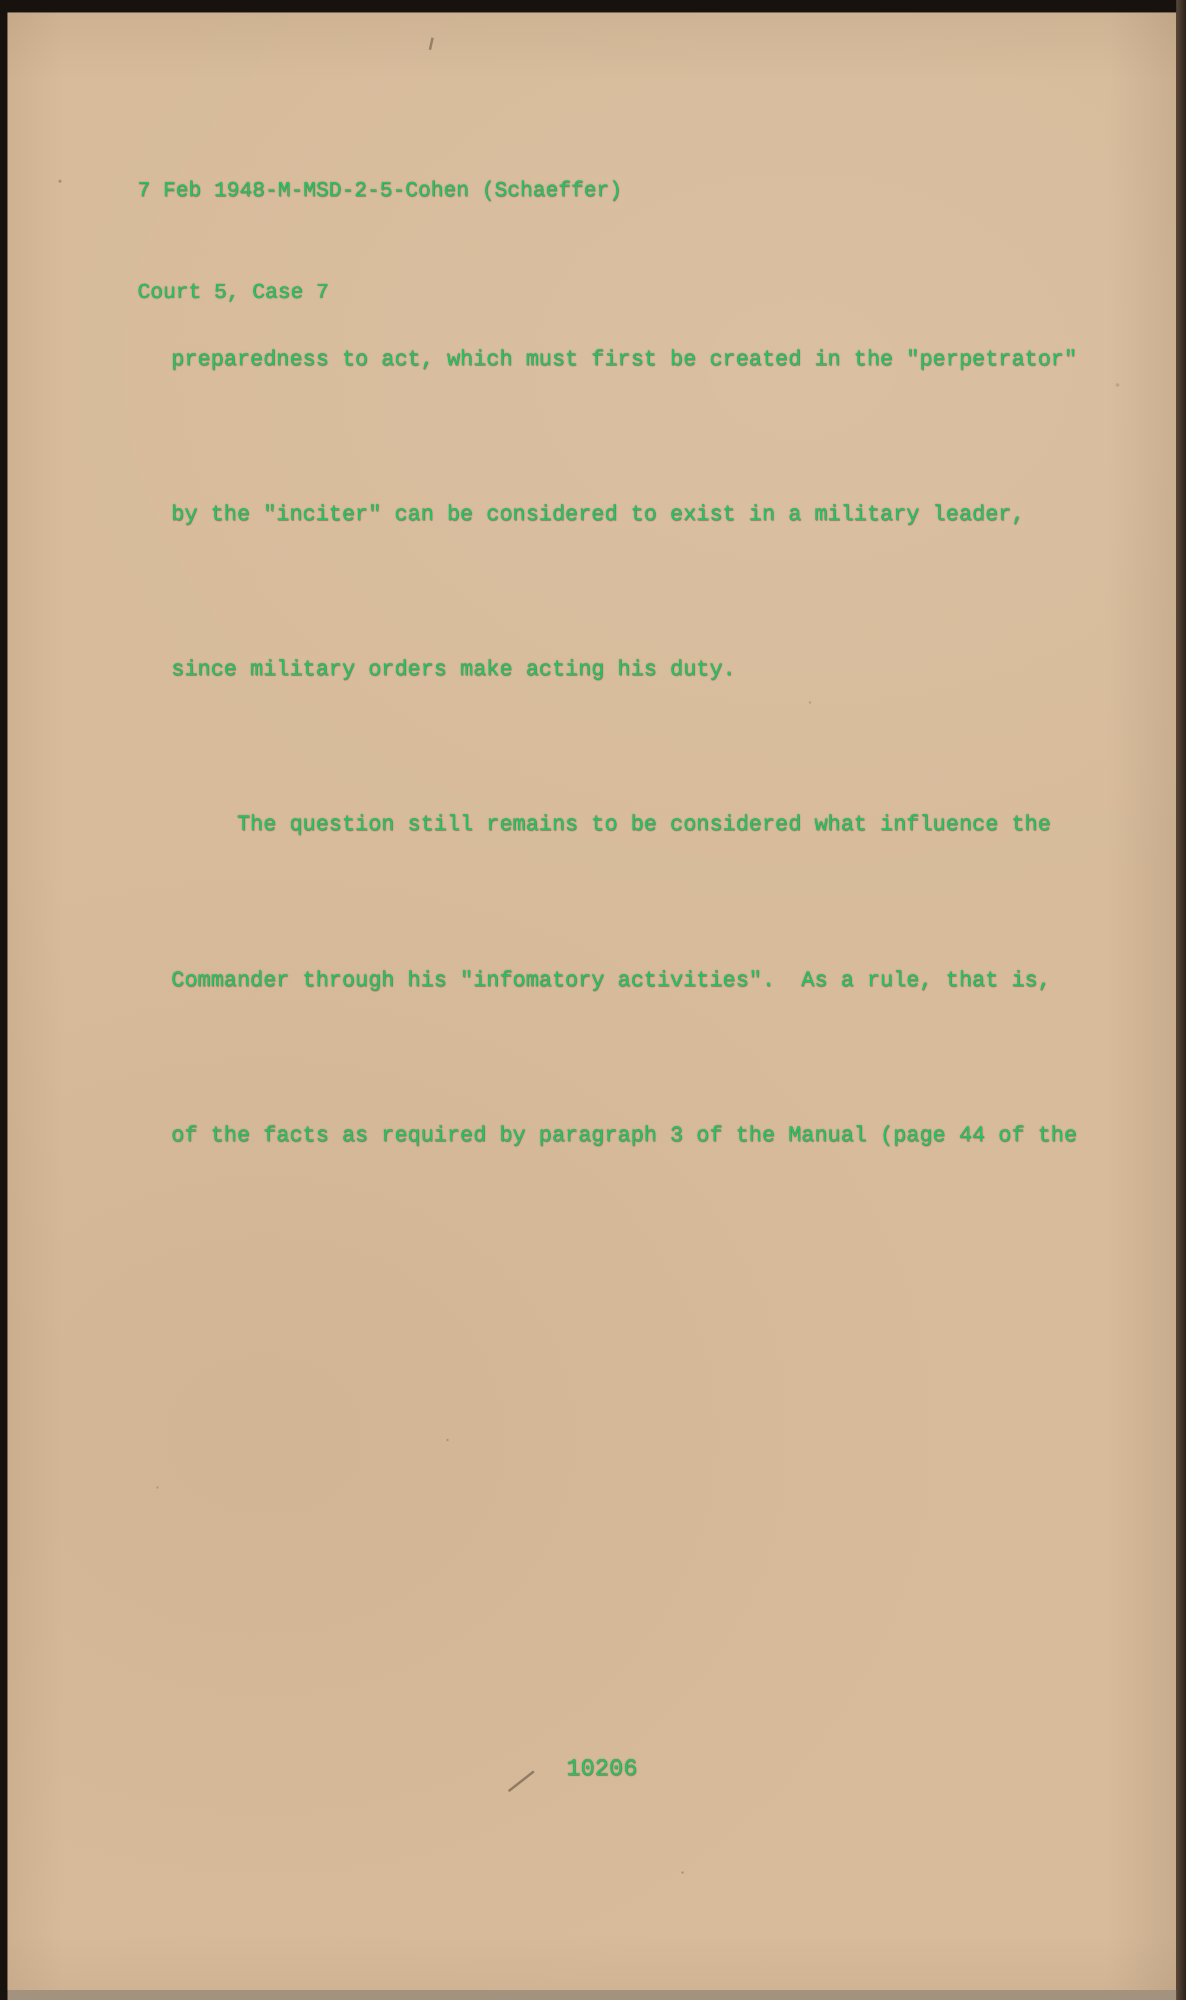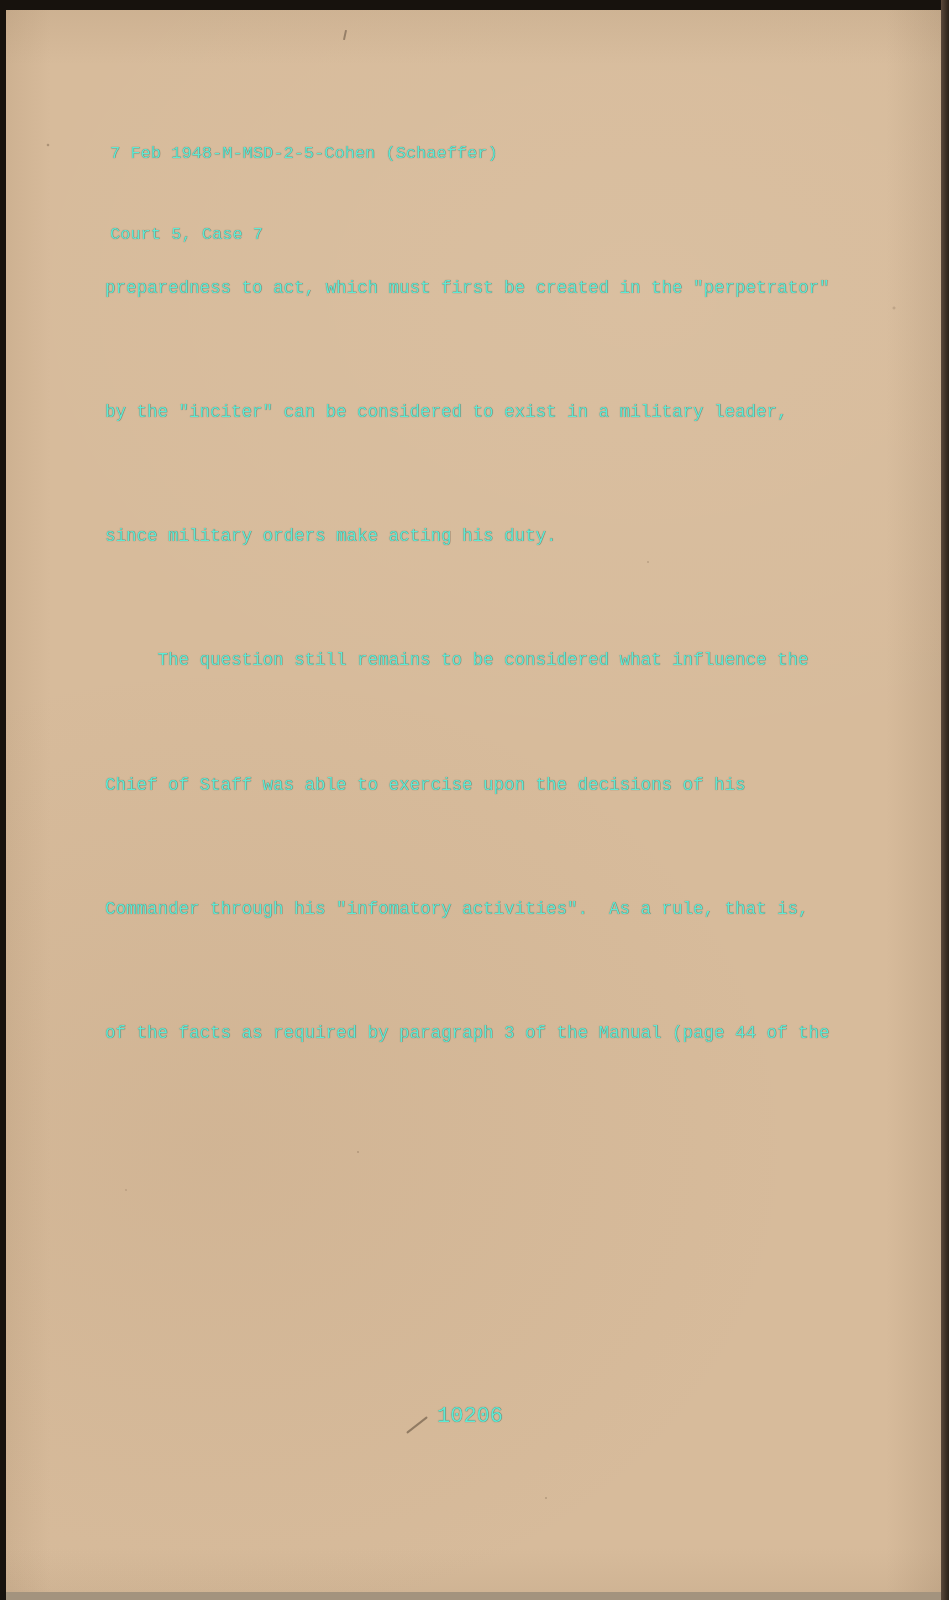--- a/index.html
+++ b/index.html
@@ -37,37 +37,37 @@
     position: absolute; left: 6px; right: 8px; bottom: 0; height: 8px;
     background: #a3937e;
   }
   .right-dark-edge {
     position: absolute; right: 0; top: 0; bottom: 0; width: 8px;
     background: linear-gradient(to right, #5a483a, #2a2118);
   }
   
   .typed {
     position: absolute;
-    color: #5eead4;
+    color: #22c55e;
     text-shadow: 0 0 1px rgba(77,67,53,0.75), 0.4px 0.4px 0.6px rgba(60,50,40,0.35);
     white-space: pre;
   }
   .header-block {
     left: 110px; top: 86px;
     font-size: 17px; line-height: 27px;
   }
   .body-block {
     left: 105px; top: 185px;
     font-size: 17.5px; line-height: 41.4px;
     width: 780px;
   }
-  .body-block .line { height: 41.4px; }
+  .body-block .line { height: 41.4px; margin-left: 32px; }
   .page-number {
-    left: 437px; top: 1404px;
-    font-size: 22px;
+    left: 453px; top: 1404px;
+    font-size: 19px;
   }
   .pen-mark {
     position: absolute;
     left: 404px; top: 1424px;
     width: 26px; height: 2px;
     background: rgba(90,72,55,0.55);
     transform: rotate(-38deg);
     border-radius: 2px;
   }
   .tick-mark {
@@ -89,21 +89,20 @@
   <div class="typed header-block">
     <div class="line">7 Feb 1948-M-MSD-2-5-Cohen (Schaeffer)</div>
     <div class="line">Court 5, Case 7</div>
   </div>
 
   <div class="typed body-block">
     <div class="line">preparedness to act, which must first be created in the "perpetrator"</div>
     <div class="line">by the "inciter" can be considered to exist in a military leader,</div>
     <div class="line">since military orders make acting his duty.</div>
     <div class="line">     The question still remains to be considered what influence the</div>
-    <div class="line">Chief of Staff was able to exercise upon the decisions of his</div>
     <div class="line">Commander through his "infomatory activities".  As a rule, that is,</div>
     <div class="line">of the facts as required by paragraph 3 of the Manual (page 44 of the</div>
     
     
     
     
     
     
     
     

